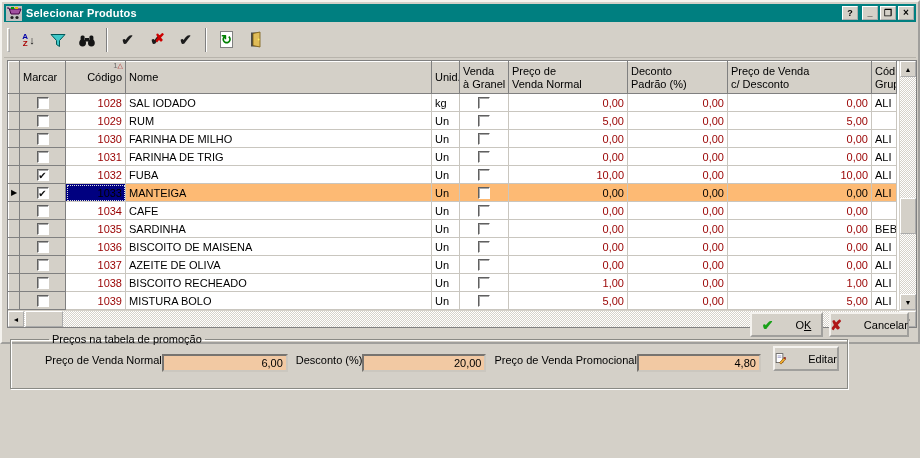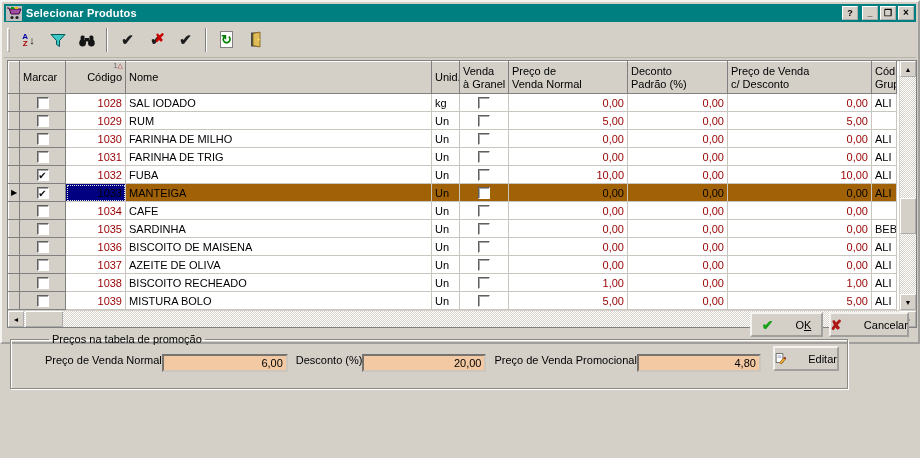--- a/index.html
+++ b/index.html
@@ -40,21 +40,21 @@
   .grid-wrap { margin:2px 3px 0 3px; width:910px; height:268px; position:relative; background:#fff;
     border:1px solid #808080; }
   table.grid { border-collapse:collapse; table-layout:fixed; width:888px; background:#fff; }
   .grid th { background:#d4d0c8; border:1px solid; border-color:#fff #808080 #808080 #fff; font-weight:normal;
     text-align:left; padding:1px 3px; height:32px; vertical-align:middle; overflow:hidden; white-space:nowrap; position:relative; font-size:11px; }
   .grid th.h-codigo { text-align:right; }
   .grid td { height:18px; border-right:1px solid #c9c6bf; border-bottom:1px solid #c9c6bf; padding:0 3px;
     white-space:nowrap; overflow:hidden; font-size:11px; background:#fff; }
   .grid td.ind, .grid td.mk { background:#d4d0c8; border:1px solid; border-color:#fff #808080 #808080 #fff; text-align:center; padding:0; }
   .grid td.num { text-align:right; color:#990000; }
-  .grid tr.hl td { background:#a16207; }
+  .grid tr.hl td { background:#fdba74; }
   .grid tr.hl td.ind, .grid tr.hl td.mk { background:#d4d0c8; }
   .grid tr.hl td.num { color:#000; }
   .grid td.codigo.sel { background:#000080; color:#fff; outline:1px dotted #dcdcdc; outline-offset:-2px; }
   .cur-arrow { font-size:8px; line-height:16px; color:#000; }
   .cb { display:inline-block; width:12px; height:12px; background:#fff; border:1px solid; border-color:#606060 #fff #fff #606060;
     box-shadow:inset 1px 1px 0 #a8a8a8; vertical-align:middle; text-align:center; line-height:11px; font-size:10px; font-weight:bold; color:#101010; }
   .sort-badge { position:absolute; top:0; right:2px; font-size:8px; line-height:8px; color:#707070; }
   .sort-badge .tri { color:#b03030; font-size:7px; }
   .hdr-line { line-height:13px; }
 

